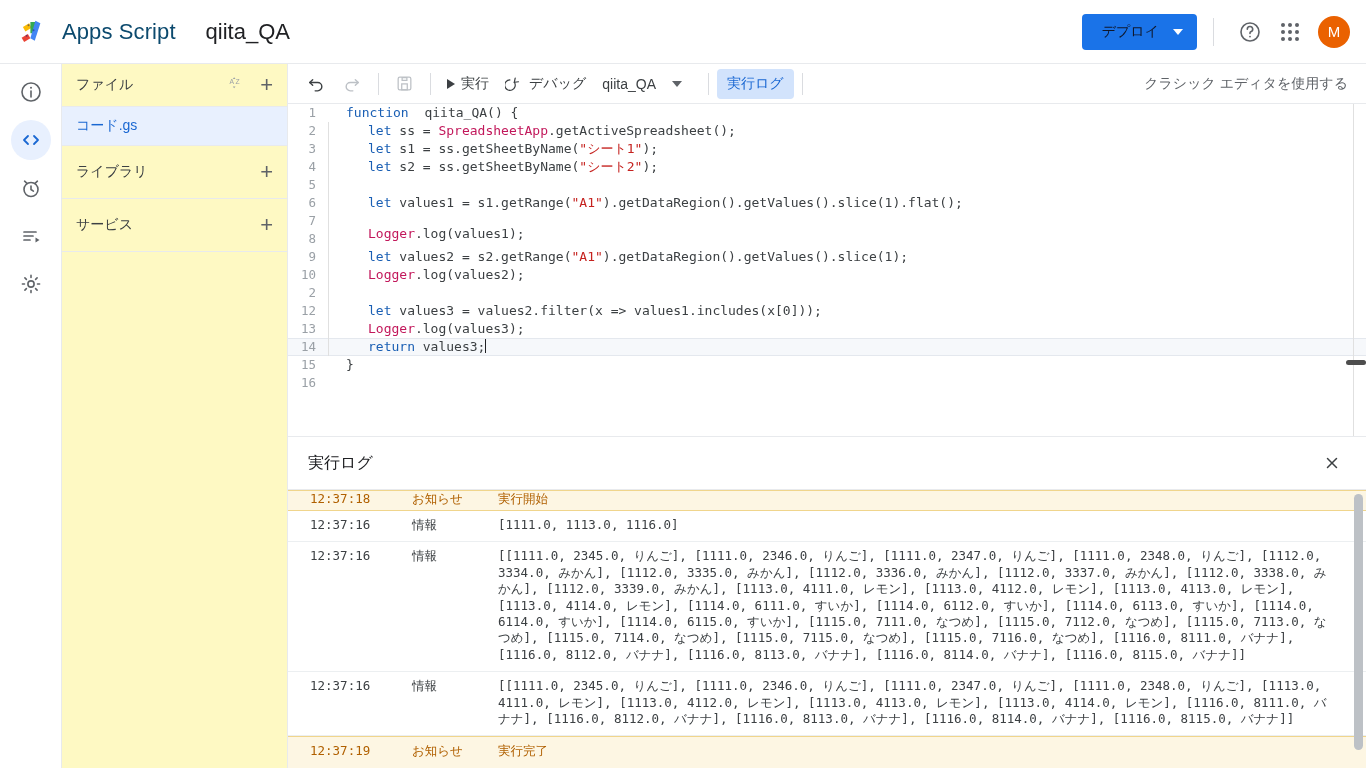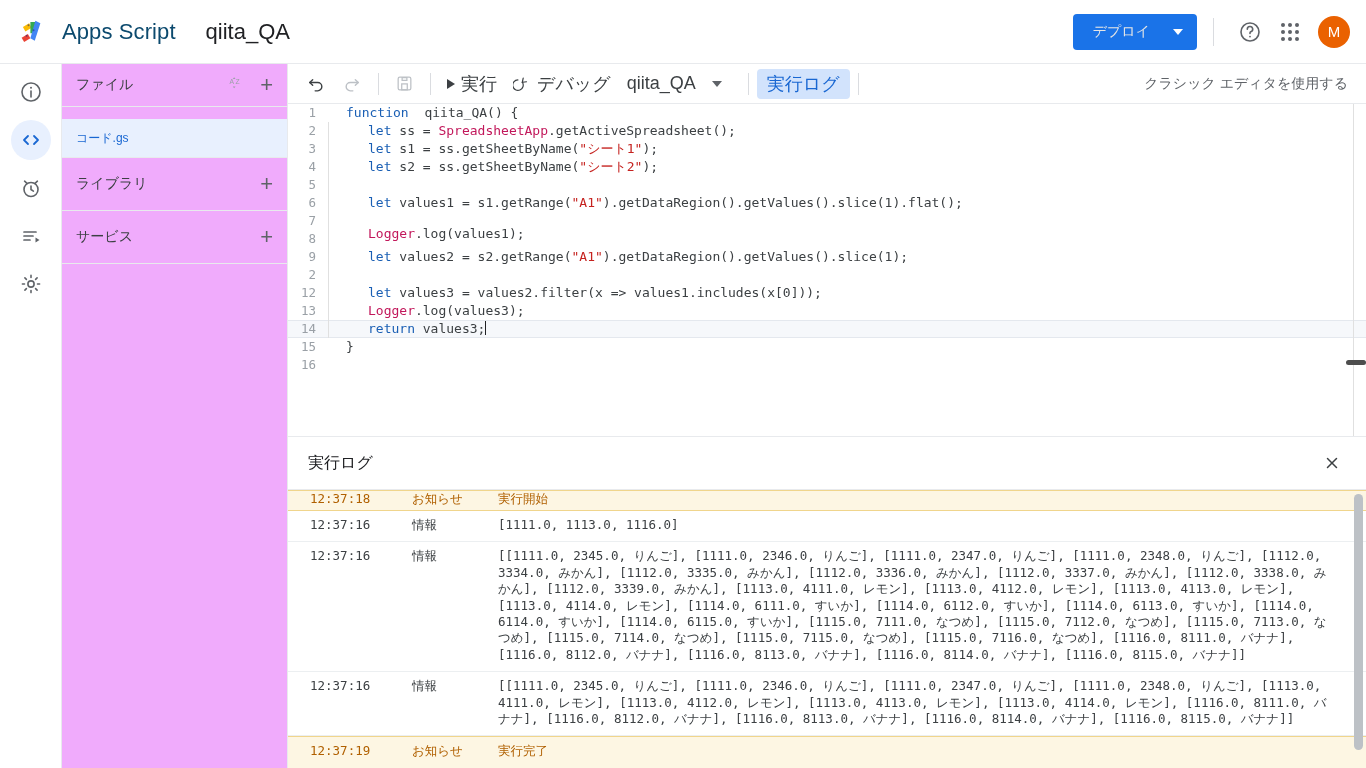--- a/index.html
+++ b/index.html
@@ -16,23 +16,23 @@
   .header {
     position: absolute; top: 0; left: 0; width: 1366px; height: 64px;
     background: #fff; display: flex; align-items: center;
     border-bottom: 1px solid #e8eaed;
   }
   .logo-wrap { width: 62px; display: flex; align-items: center; justify-content: center; }
   .app-title { font-size: 22px; color: #0c4a6e; letter-spacing: .1px; }
   .project-title { font-size: 22px; color: #202124; margin-left: 30px; }
   .header-right { margin-left: auto; display: flex; align-items: center; padding-right: 16px; }
   .deploy-btn {
-    background: #1a73e8; color: #e5e5e5; border: none; border-radius: 4px;
+    background: #1a73e8; color: #0f172a; border: none; border-radius: 4px;
     height: 36px; padding: 0 14px 0 20px; font-size: 14px; cursor: pointer;
-    display: flex; align-items: center; gap: 23px;
+    display: flex; align-items: center; gap: 14px;
     font-family: "Liberation Sans", sans-serif;
   }
   .deploy-caret {
     width: 0; height: 0; border-left: 5px solid transparent;
     border-right: 5px solid transparent; border-top: 6px solid #fff;
   }
   .hdr-sep { width: 1px; height: 28px; background: #dadce0; margin: 0 16px; }
   .icon-btn {
     width: 40px; height: 40px; display: flex; align-items: center; justify-content: center;
     cursor: pointer; border-radius: 50%; color: #5f6368;
@@ -54,45 +54,45 @@
   .rail-item {
     width: 40px; height: 40px; margin-bottom: 8px; border-radius: 50%;
     display: flex; align-items: center; justify-content: center; cursor: pointer;
     color: #5f6368;
   }
   .rail-item.active { background: #e8f0fe; color: #1967d2; }
 
   
   .files {
     position: absolute; top: 64px; left: 62px; width: 226px; height: 704px;
-    background: #f0abfc; border-right: 1px solid #e8eaed;
+    background: #fef9c3; border-right: 1px solid #e8eaed;
   }
   .files-row {
     height: 53px; display: flex; align-items: center; padding: 0 14px;
     border-bottom: 1px solid #e8eaed; font-size: 14px; color: #3c4043;
   }
   .files-row.section { height: 43px; }
   .files-row .spacer { flex: 1; }
   .fr-icon { color: #5f6368; cursor: pointer; display: flex; align-items: center; }
   .fr-icon.plus { font-size: 22px; font-weight: 300; margin-left: 14px; line-height: 1; }
   .file-item {
     height: 39px; display: flex; align-items: center; padding: 0 14px;
-    font-size: 12px; cursor: pointer; border-bottom: 1px solid #e8eaed; margin-top: 12px;
+    font-size: 14px; cursor: pointer; border-bottom: 1px solid #e8eaed;
   }
   .file-item.selected { background: #e8f0fe; color: #1967d2; }
 
   
   .toolbar {
     position: absolute; top: 64px; left: 288px; width: 1078px; height: 40px;
     background: #fff; border-bottom: 1px solid #e8eaed;
     display: flex; align-items: center; padding-left: 10px;
   }
   .tb-btn {
     height: 30px; display: flex; align-items: center; gap: 6px;
-    padding: 0 8px; font-size: 18px; color: #3c4043; cursor: pointer;
+    padding: 0 8px; font-size: 14px; color: #3c4043; cursor: pointer;
     border-radius: 4px; white-space: nowrap;
   }
   .tb-btn.disabled { color: #bdc1c6; cursor: default; }
   .tb-btn.pill { background: #d2e3fc; color: #1967d2; padding: 0 10px; }
   .tb-sep { width: 1px; height: 22px; background: #dadce0; margin: 0 8px; }
   .tb-caret {
     width: 0; height: 0; border-left: 5px solid transparent;
     border-right: 5px solid transparent; border-top: 6px solid #5f6368;
     margin: 0 10px;
   }
@@ -339,20 +339,21 @@
   <div class="editor" id="editor">
       <div class="code-line"><span class="ln">1</span><span class="guide none"></span><span class="ctext"><span class="kw">function</span><span> </span><span class="ctext">qiita_QA</span><span>() {</span></span></div>
       <div class="code-line"><span class="ln">2</span><span class="guide"></span><span class="ctext" style="padding-left: 30px;"><span class="kw">let</span><span> ss = </span><span class="cls">SpreadsheetApp</span><span>.getActiveSpreadsheet();</span></span></div>
       <div class="code-line"><span class="ln">3</span><span class="guide"></span><span class="ctext" style="padding-left: 30px;"><span class="kw">let</span><span> s1 = ss.getSheetByName(</span><span class="str">"シート1"</span><span>);</span></span></div>
       <div class="code-line"><span class="ln">4</span><span class="guide"></span><span class="ctext" style="padding-left: 30px;"><span class="kw">let</span><span> s2 = ss.getSheetByName(</span><span class="str">"シート2"</span><span>);</span></span></div>
       <div class="code-line"><span class="ln">5</span><span class="guide"></span><span class="ctext" style="padding-left: 30px;"></span></div>
       <div class="code-line"><span class="ln">6</span><span class="guide"></span><span class="ctext" style="padding-left: 30px;"><span class="kw">let</span><span> values1 = s1.getRange(</span><span class="str">"A1"</span><span>).getDataRegion().getValues().slice(1).flat();</span></span></div>
       <div class="code-line"><span class="ln">7</span><span class="guide"></span><span class="ctext" style="padding-left: 30px; margin-top: 13px;"><span class="cls">Logger</span><span>.log(values1);</span></span></div>
       <div class="code-line"><span class="ln">8</span><span class="guide"></span><span class="ctext" style="padding-left: 30px;"></span></div>
       <div class="code-line"><span class="ln">9</span><span class="guide"></span><span class="ctext" style="padding-left: 30px;"><span class="kw">let</span><span> values2 = s2.getRange(</span><span class="str">"A1"</span><span>).getDataRegion().getValues().slice(1);</span></span></div>
+      <div class="code-line"><span class="ln">10</span><span class="guide"></span><span class="ctext" style="padding-left: 30px;"><span class="cls">Logger</span><span>.log(values2);</span></span></div>
       <div class="code-line"><span class="ln">2</span><span class="guide"></span><span class="ctext" style="padding-left: 30px;"></span></div>
       <div class="code-line"><span class="ln">12</span><span class="guide"></span><span class="ctext" style="padding-left: 30px;"><span class="kw">let</span><span> values3 = values2.filter(x =&gt; values1.includes(x[0]));</span></span></div>
       <div class="code-line"><span class="ln">13</span><span class="guide"></span><span class="ctext" style="padding-left: 30px;"><span class="cls">Logger</span><span>.log(values3);</span></span></div>
       <div class="code-line active"><span class="ln">14</span><span class="guide"></span><span class="ctext" style="padding-left: 30px;"><span class="kw">return</span><span> values3;</span><span class="caret-bar"></span></span></div>
       <div class="code-line"><span class="ln">15</span><span class="guide none"></span><span class="ctext"><span>}</span></span></div>
       <div class="code-line"><span class="ln">16</span><span class="guide none"></span><span class="ctext"></span></div>
     </div>
   <div class="editor-vline"></div>
   <div class="editor-hscroll"></div>
 

